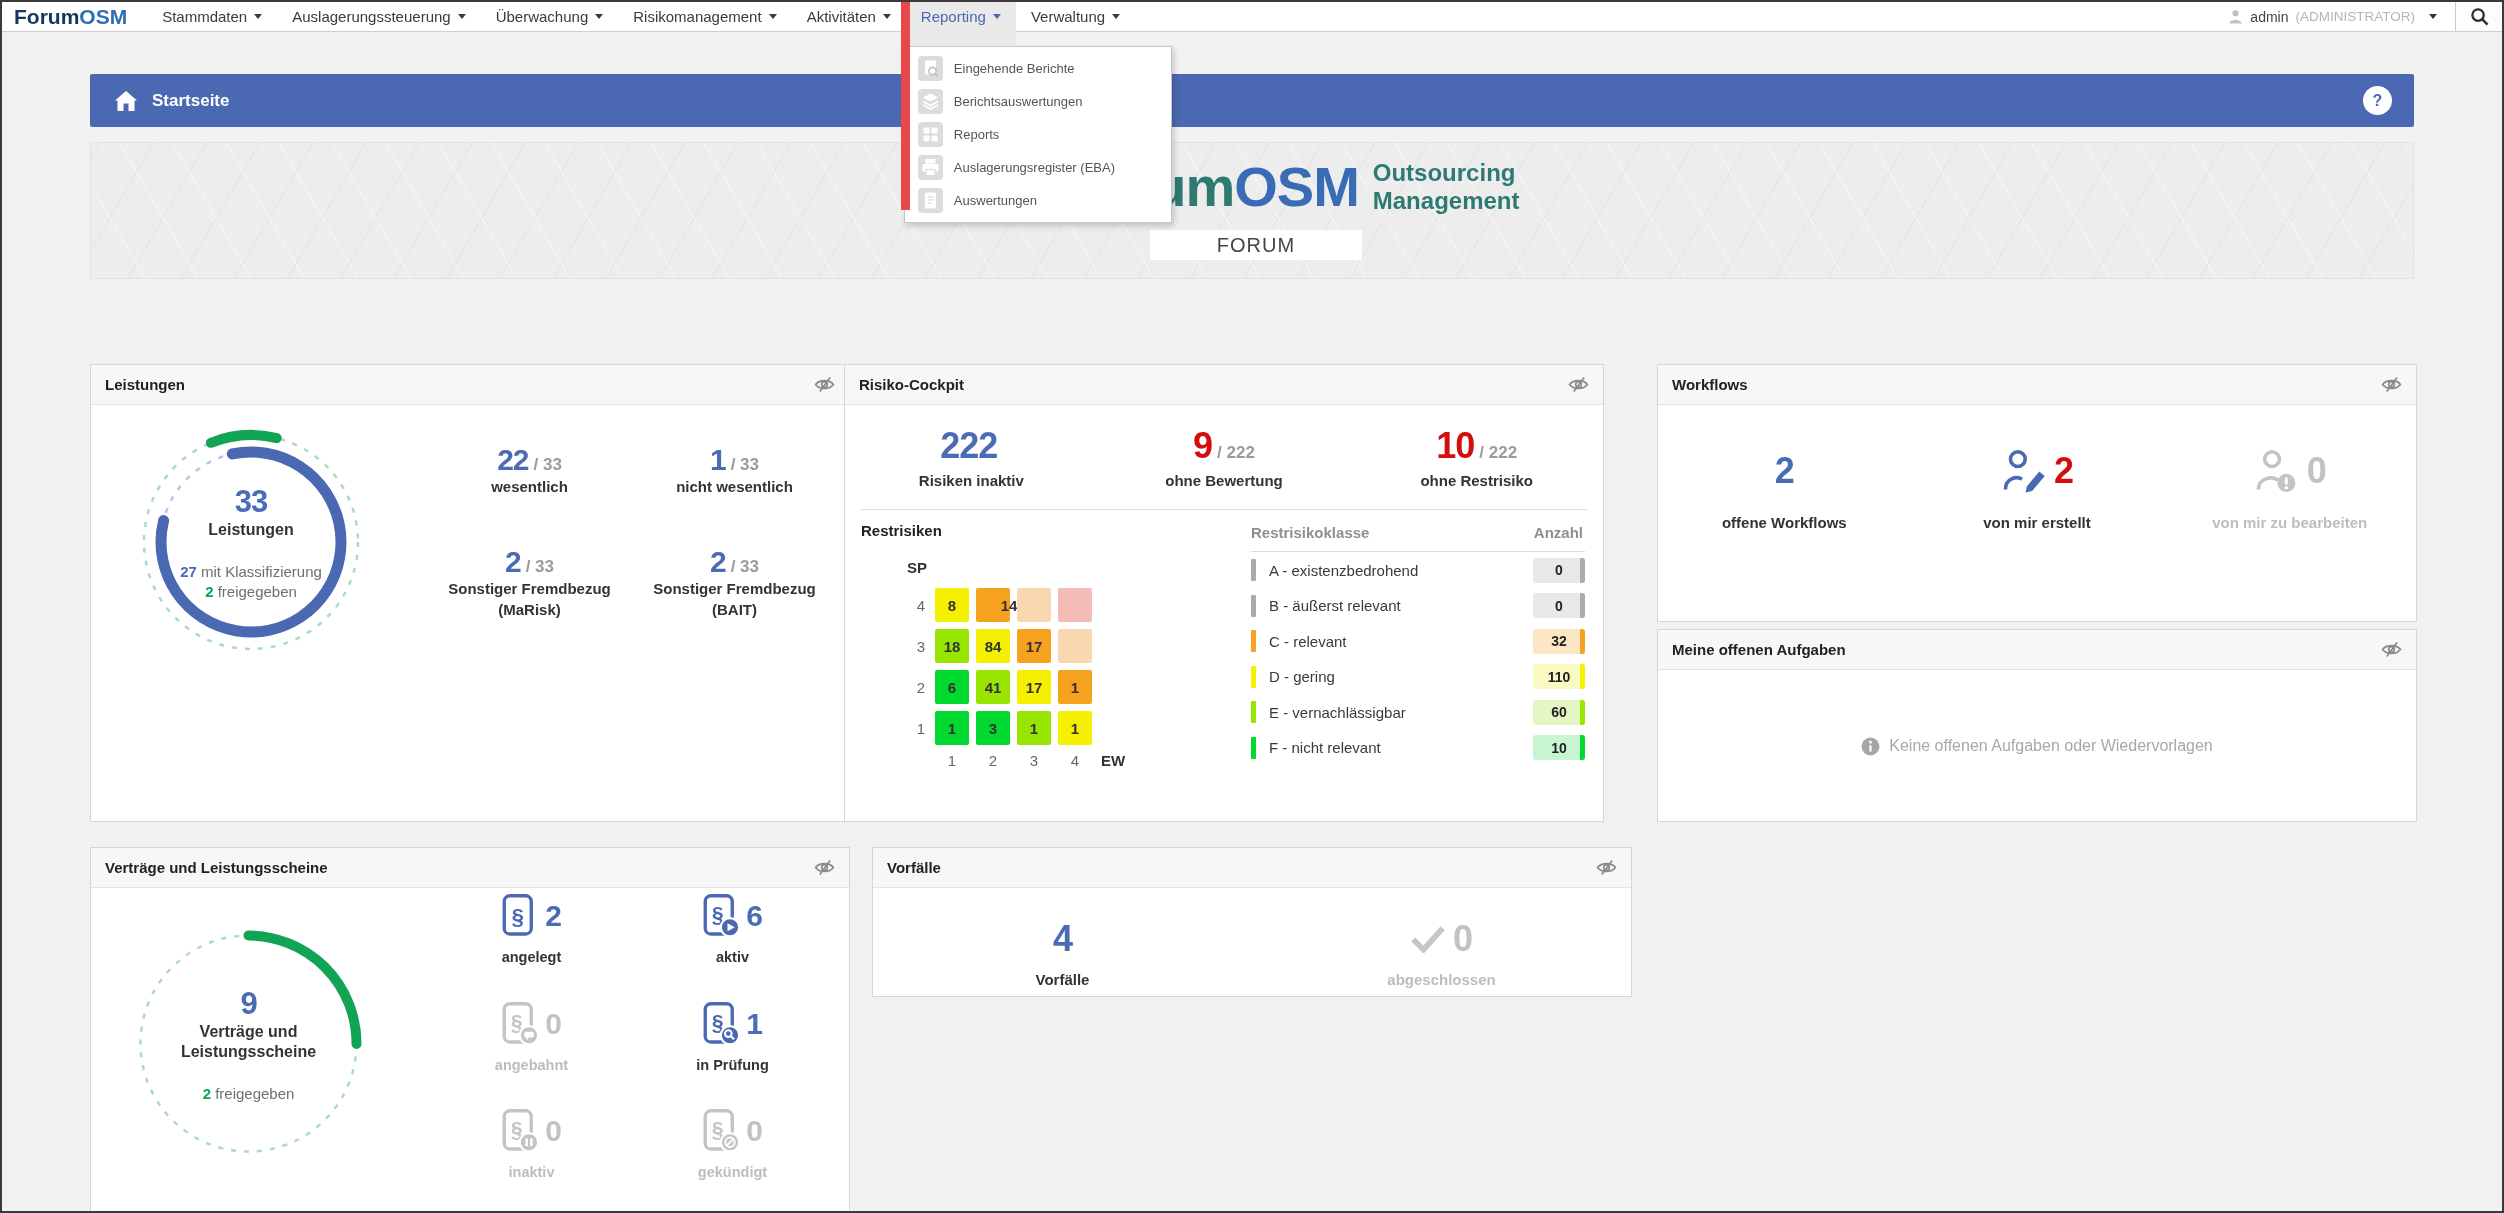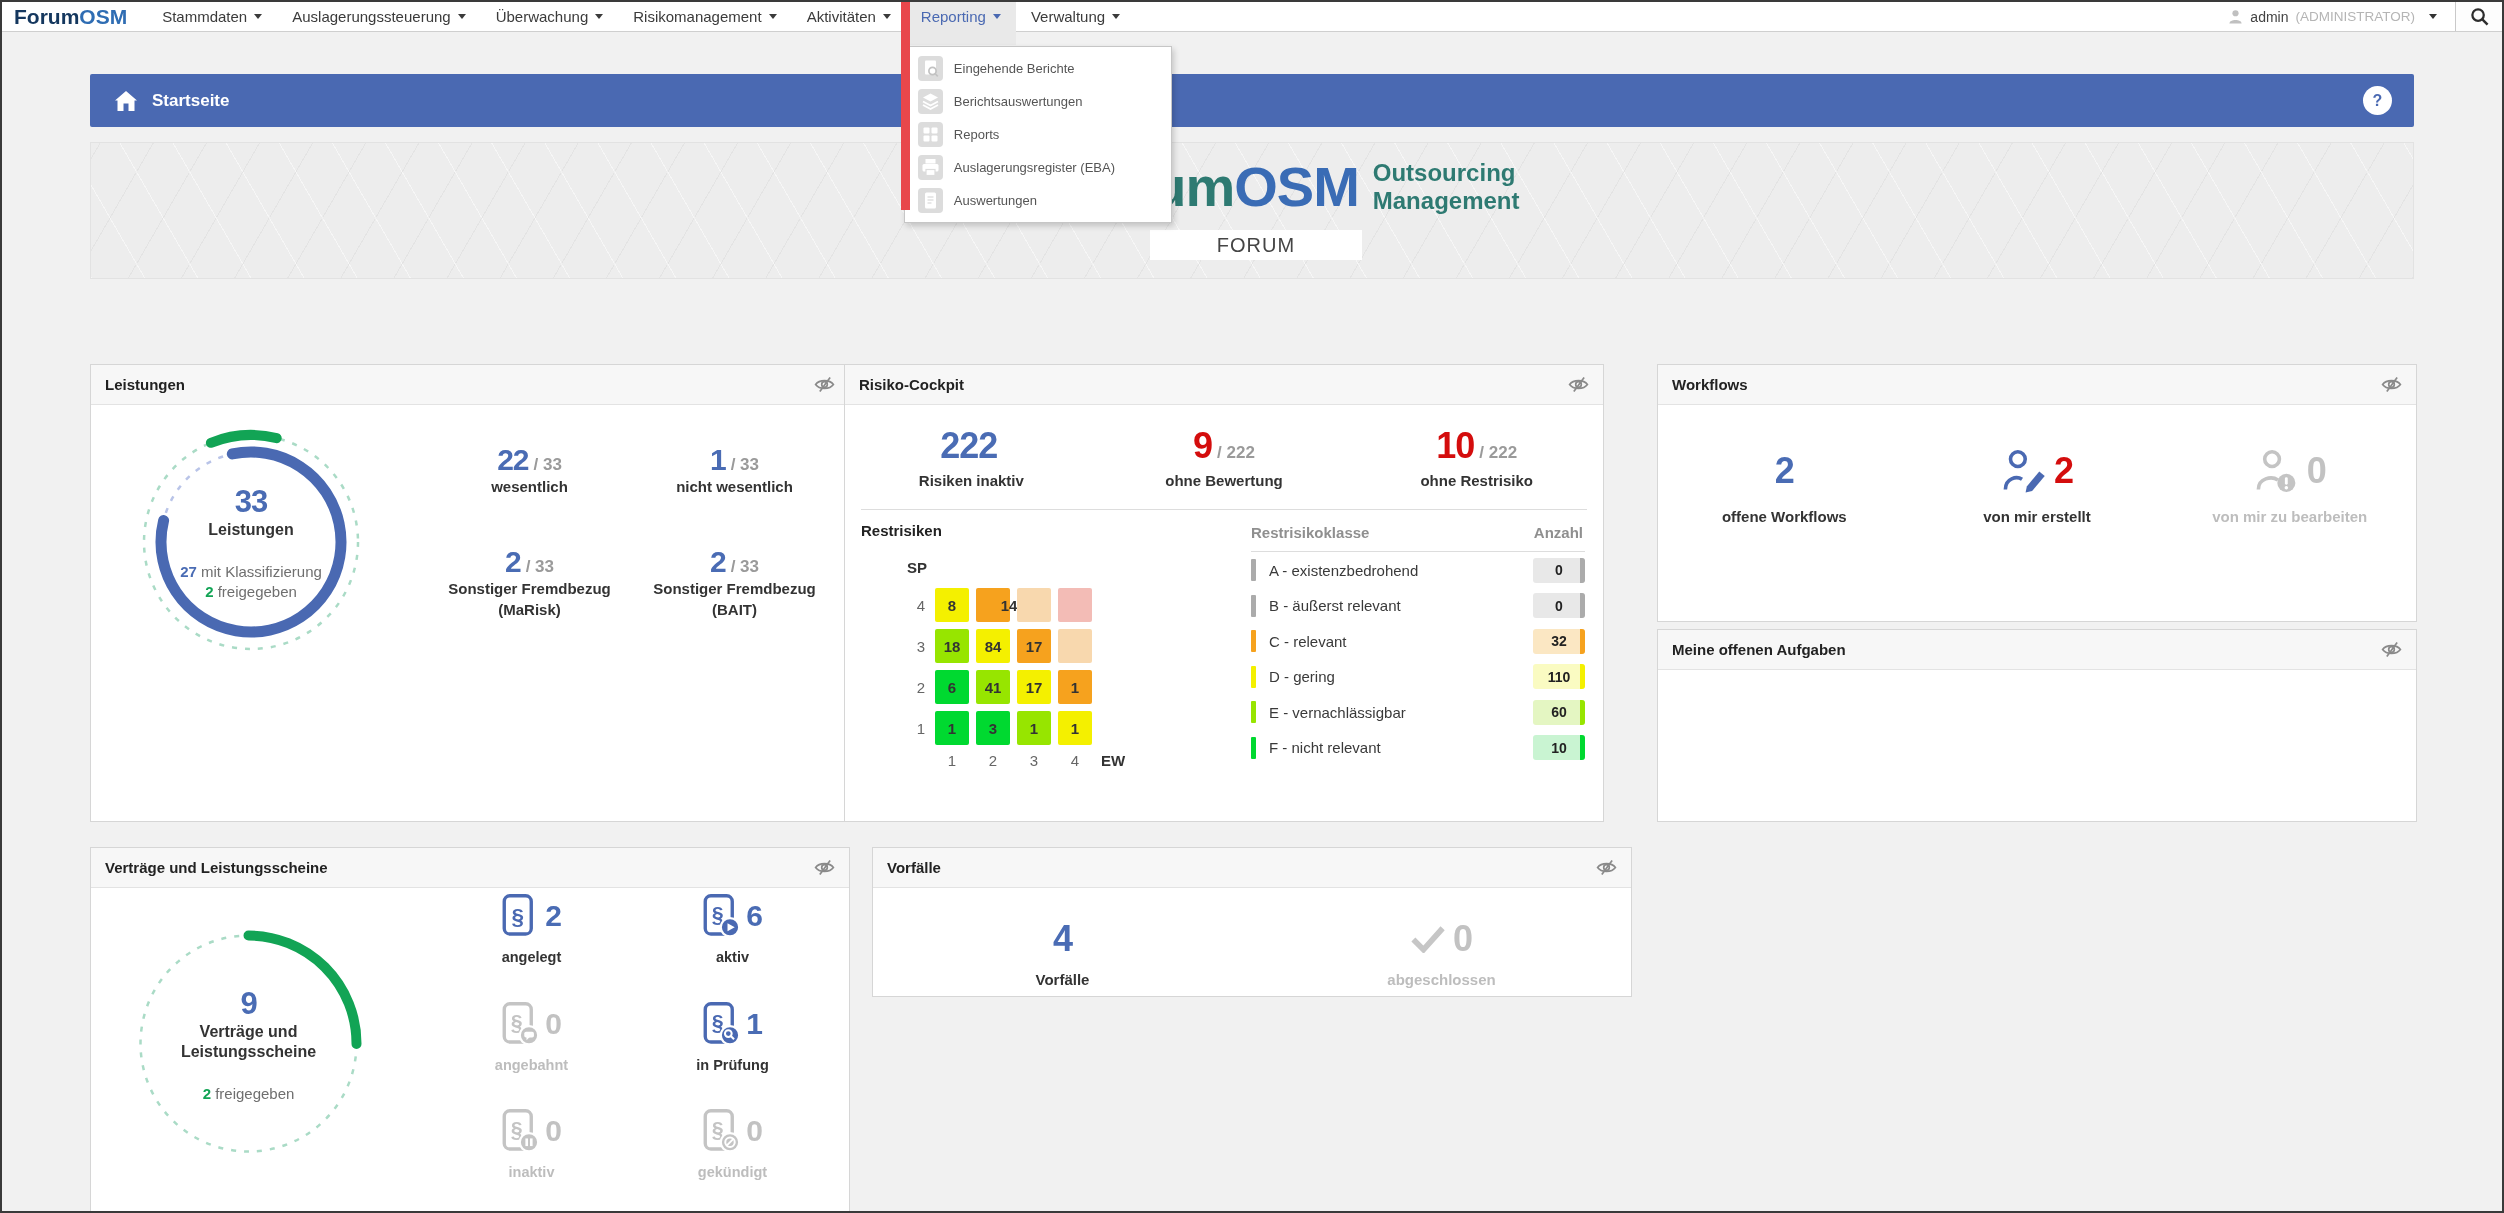--- a/index.html
+++ b/index.html
@@ -117,21 +117,21 @@
   .rt-row { display: flex; align-items: center; height: 35.5px; }
   .rt-bar { width: 5px; height: 22px; border-radius: 1px; margin-right: 13px; flex: none; }
   .rt-label { font-size: 15px; color: #3a3a3a; }
   .rt-badge { margin-left: auto; width: 52px; height: 25px; border-radius: 3px; position: relative;
               display: flex; align-items: center; justify-content: center; font-size: 14px; font-weight: bold; color: #222; }
   .rt-edge { position: absolute; right: 0; top: 0; width: 5px; height: 100%; border-radius: 0 3px 3px 0; }
 
   
   .w-stats { display: grid; grid-template-columns: 1fr 1fr 1fr; text-align: center; padding-top: 40px; }
   .w-line { display: flex; align-items: center; justify-content: center; gap: 5px; height: 52px; }
-  .w-stats .slabel { margin-top: 10px; }
+  .w-stats .slabel { margin-top: 16px; }
   .ic-blue { color: #4a69b2; } .ic-gray { color: #c4c4c4; }
 
   .vf-stats { display: grid; grid-template-columns: 1fr 1fr; text-align: center; padding-top: 28px; }
   .vf-line { display: flex; align-items: center; justify-content: center; gap: 8px; height: 46px; }
   .vf-stats .slabel { margin-top: 8px; }
 
   
   .empty-body { height: 152px; display: flex; align-items: center; justify-content: center; gap: 9px; }
   .empty-text { font-size: 16px; color: #a8a8a8; }
 
@@ -486,20 +486,28 @@
 
   <div class="panel" id="p-aufgaben">
     <div class="panel-h">
       <span class="pt">Meine offenen Aufgaben</span>
       <svg class="eye" width="21" height="15" viewBox="0 0 22 16">
           <path d="M1.5 8 C5.5 2.5 16.5 2.5 20.5 8 C16.5 13.5 5.5 13.5 1.5 8 Z" fill="none" stroke="#8a8a8a" stroke-width="1.8"></path>
           <circle cx="11" cy="8" r="3" fill="none" stroke="#8a8a8a" stroke-width="1.8"></circle>
           <line x1="17" y1="0.5" x2="6" y2="15.5" stroke="#8a8a8a" stroke-width="1.8"></line>
         </svg>
     </div>
+    <div class="empty-body">
+      <svg width="19" height="19" viewBox="0 0 18 18">
+          <circle cx="9" cy="9" r="8.5" fill="#a6a6a6"></circle>
+          <rect x="8" y="7.6" width="2" height="6.4" rx="1" fill="#fff"></rect>
+          <circle cx="9" cy="4.9" r="1.3" fill="#fff"></circle>
+        </svg>
+      <span class="empty-text">Keine offenen Aufgaben oder Wiedervorlagen</span>
+    </div>
   </div>
 
   <div class="panel" id="p-vertraege">
     <div class="panel-h">
       <span class="pt">Verträge und Leistungsscheine</span>
       <svg class="eye" width="21" height="15" viewBox="0 0 22 16">
           <path d="M1.5 8 C5.5 2.5 16.5 2.5 20.5 8 C16.5 13.5 5.5 13.5 1.5 8 Z" fill="none" stroke="#8a8a8a" stroke-width="1.8"></path>
           <circle cx="11" cy="8" r="3" fill="none" stroke="#8a8a8a" stroke-width="1.8"></circle>
           <line x1="17" y1="0.5" x2="6" y2="15.5" stroke="#8a8a8a" stroke-width="1.8"></line>
         </svg>

